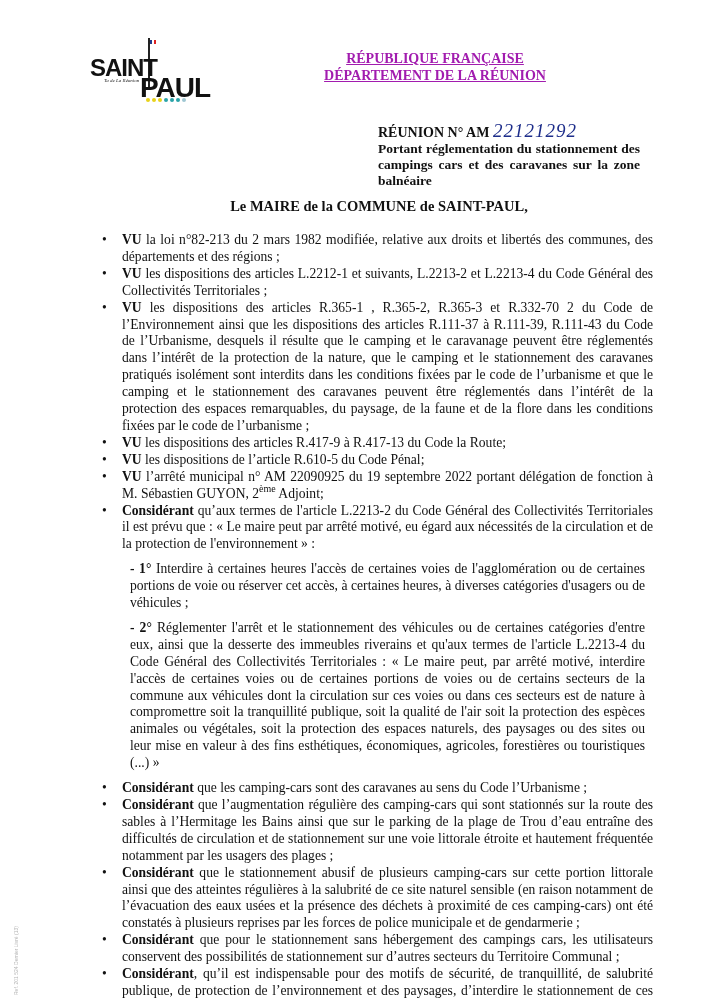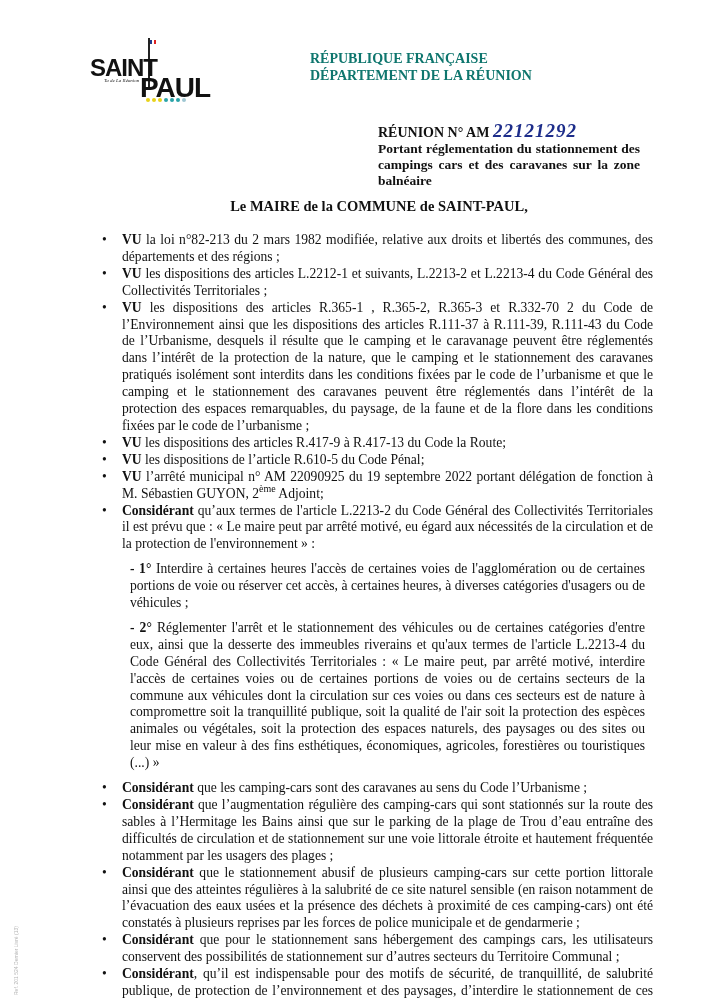--- a/index.html
+++ b/index.html
@@ -9,25 +9,25 @@
   .logo .saint { position: absolute; left: 2px; top: 16px; font-family: "Liberation Sans", sans-serif;
                  font-weight: bold; font-size: 24px; letter-spacing: -1px; color: #111; }
   .logo .paul { position: absolute; left: 52px; top: 34px; font-family: "Liberation Sans", sans-serif;
                 font-weight: bold; font-size: 28px; letter-spacing: -1px; color: #111; }
   .logo .tagline { position: absolute; left: 16px; top: 40px; font-size: 5px; font-style: italic; color: #222; }
   .logo .mast { position: absolute; left: 60px; top: 0; width: 2px; height: 50px; background: #222; }
   .logo .flag { position: absolute; left: 62px; top: 2px; width: 6px; height: 4px;
                 background: linear-gradient(90deg,#1f3c8c 33%,#fff 33%,#fff 66%,#d22 66%); }
   .logo .dots { position: absolute; left: 58px; top: 60px; display: flex; gap: 2px; }
   .logo .dot { width: 4px; height: 4px; border-radius: 50%; }
-  .header-right { position: absolute; left: 310px; top: 50px; width: 250px; 
-                  color: #0f766e; font-weight: bold; font-size: 14px; line-height: 17px; }
+  .header-right { position: absolute; left: 310px; top: 50px; width: 250px; text-align: center;
+                  color: #a21caf; font-weight: bold; font-size: 14px; line-height: 17px; text-decoration: underline; }
   .arrete { position: absolute; left: 378px; top: 123px; width: 262px; font-weight: bold; font-size: 13.5px; line-height: 16px; }
   .arrete .num-line { font-size: 14px; }
-  .arrete .sig { font-family: "Liberation Serif", serif; font-weight: bold; font-style: italic;
+  .arrete .sig { font-family: "Liberation Serif", serif; font-weight: normal; font-style: italic;
                  color: #1d2d8a; font-size: 19px; letter-spacing: 1px; }
   .arrete .subject { text-align: justify; text-align-last: left; }
   .maire { position: absolute; left: 0; width: 706px; top: 198px; text-align: center; font-weight: bold; font-size: 14.5px; margin-left: 26px; }
   .body { position: absolute; left: 100px; top: 232px; width: 553px; font-size: 13.6px; line-height: 16.9px; }
   .item { position: relative; padding-left: 22px; text-align: justify; margin: 0; }
   .item::before { content: "•"; position: absolute; left: 2px; top: 0; }
   .sub { padding-left: 22px; text-align: justify; margin: 8px; }
   .item b, .sub b { font-weight: bold; }
   sup { font-size: 10px; line-height: 0; }
   .margin-ref { position: absolute; left: 13px; top: 995px; transform: rotate(-90deg); transform-origin: left top;

